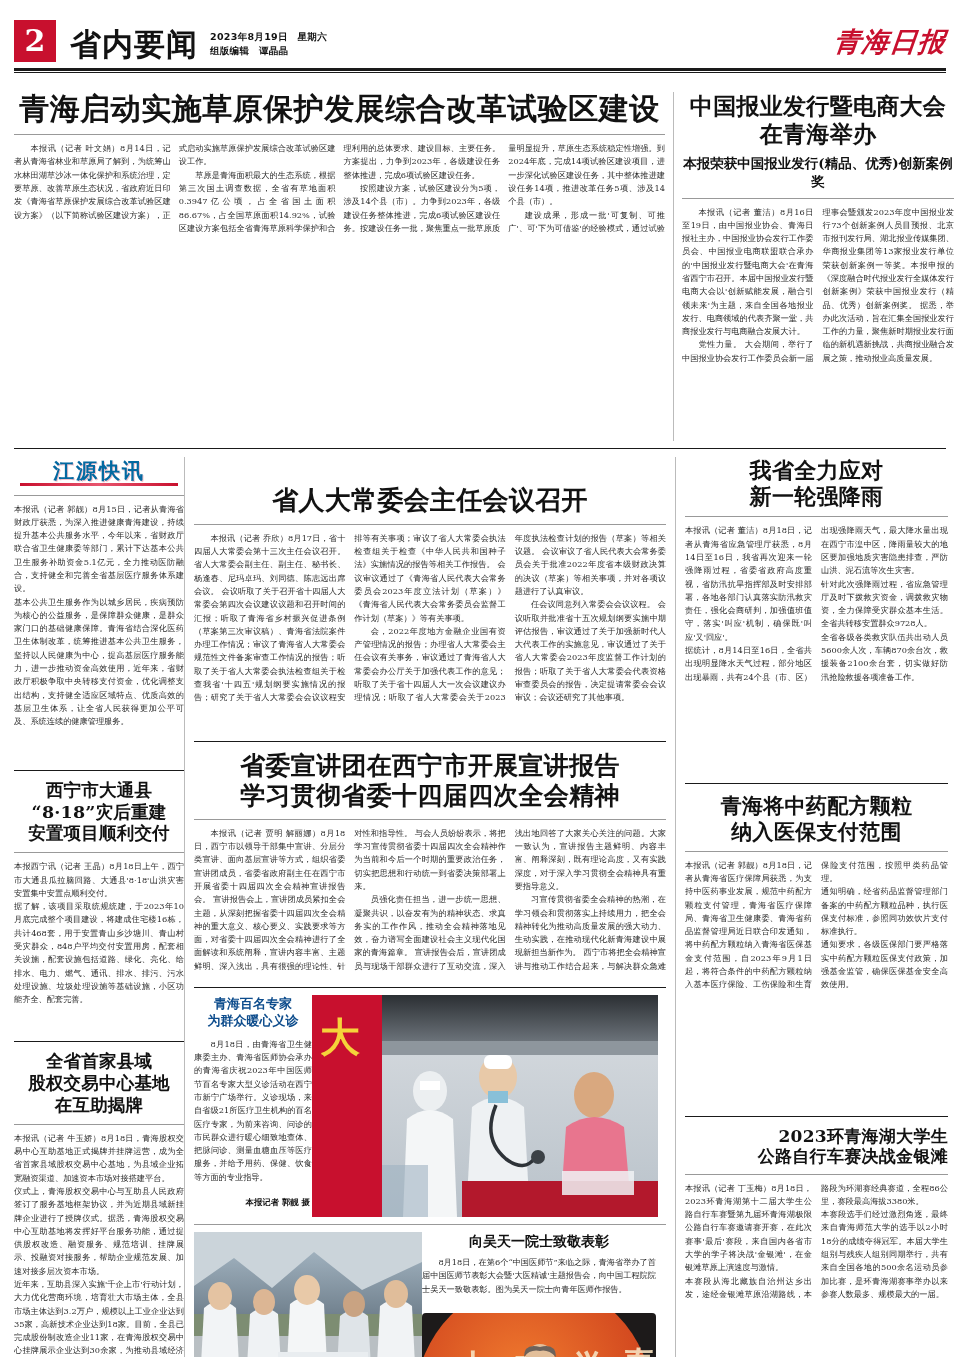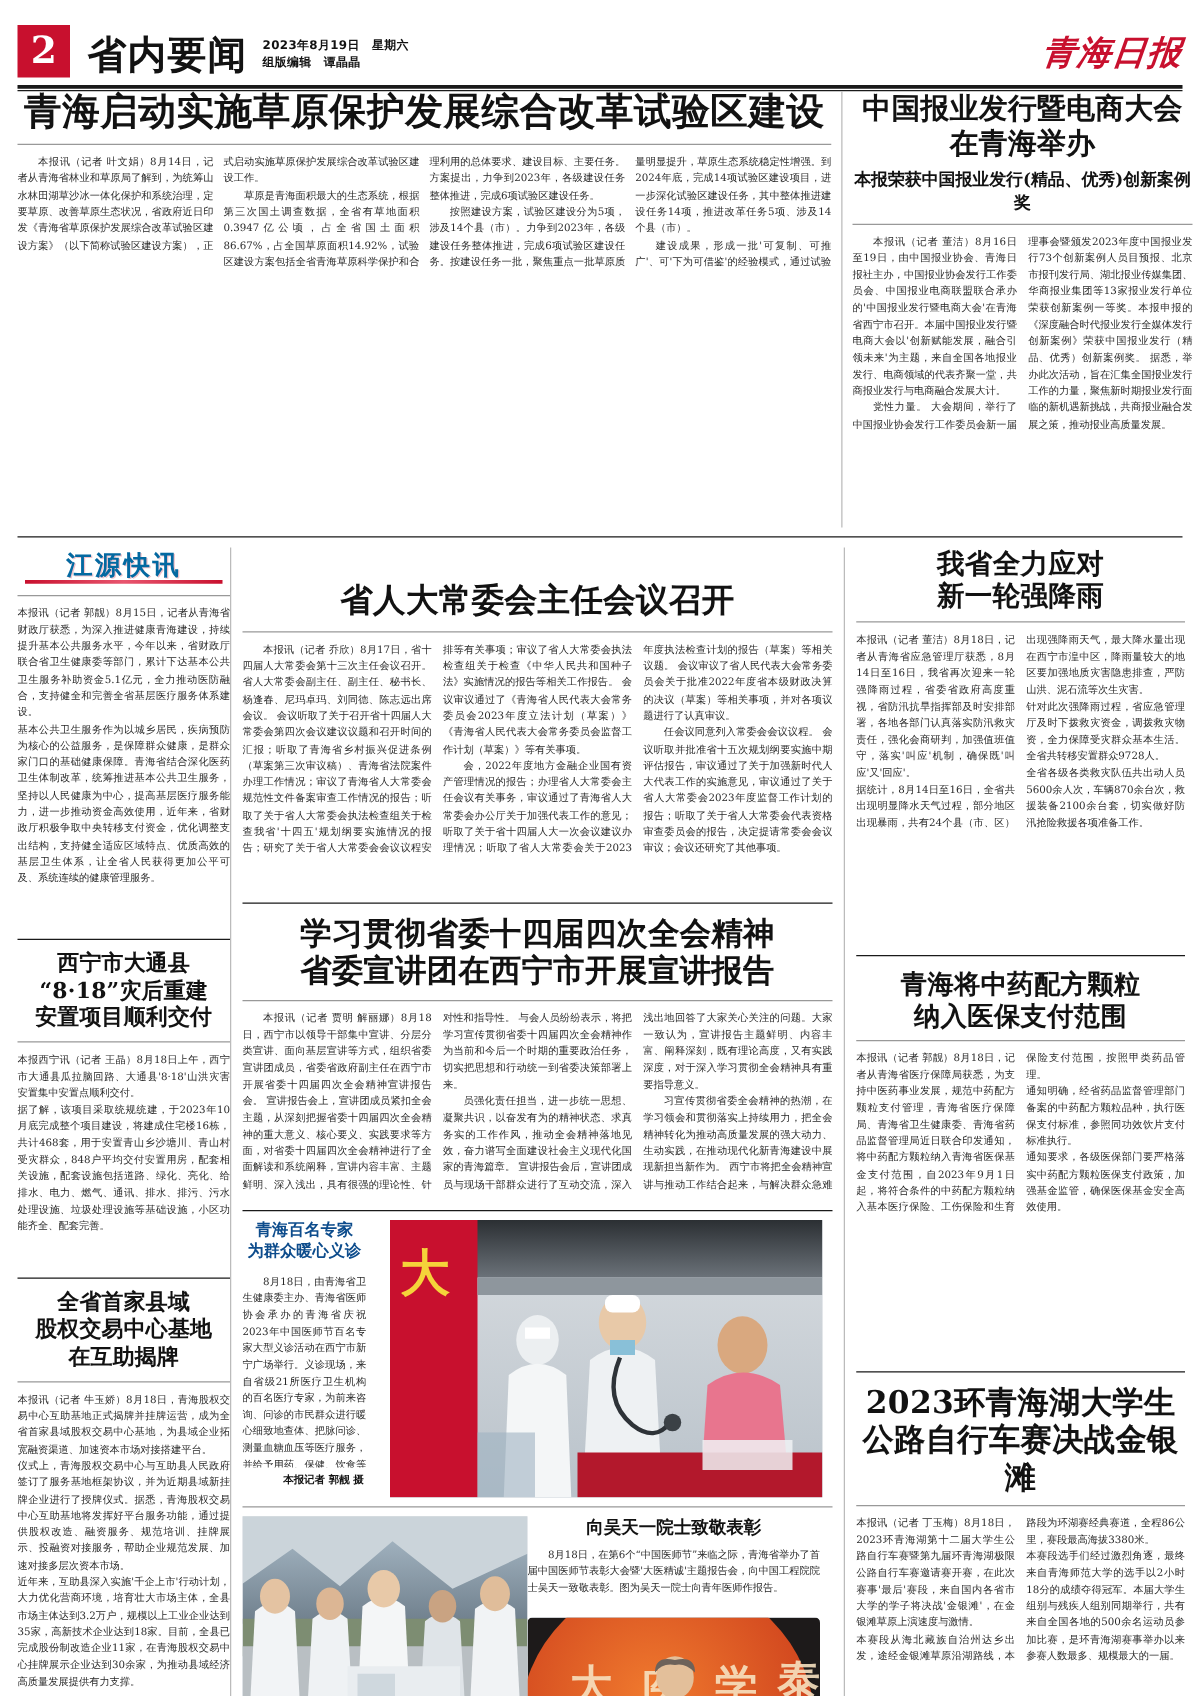--- a/index.html
+++ b/index.html
@@ -110,21 +110,21 @@
     <div class="section-title">省内要闻</div>
     <div class="mast-meta">
       <div>2023年8月19日　星期六</div>
       <div>组版编辑　谭晶晶</div>
     </div>
     <div class="mast-logo">青海日报</div>
   </div>
   <div class="mast-rule"></div>
   <div class="mast-rule2"></div>
 
-  <div style="display:flex;margin-top:0;">
+  <div style="display:flex;margin-top:19px;">
     <div style="width:651px;flex:none;">
       <div class="hl-xl">青海启动实施草原保护发展综合改革试验区建设</div>
       <div class="hrule" style="margin:8px 0 7px;"></div>
       <div class="cols4 body-text" style="height:105px;overflow:hidden;">
         <p class="indent">本报讯（记者 叶文娟）8月14日，记者从青海省林业和草原局了解到，为统筹山水林田湖草沙冰一体化保护和系统治理，定要草原、改善草原生态状况，省政府近日印发《青海省草原保护发展综合改革试验区建设方案》（以下简称试验区建设方案），正式启动实施草原保护发展综合改革试验区建设工作。</p>
         <p class="indent">草原是青海面积最大的生态系统，根据第三次国土调查数据，全省有草地面积0.3947亿公顷，占全省国土面积86.67%，占全国草原面积14.92%，试验区建设方案包括全省青海草原科学保护和合理利用的总体要求、建设目标、主要任务。方案提出，力争到2023年，各级建设任务整体推进，完成6项试验区建设任务。</p>
         <p class="indent">按照建设方案，试验区建设分为5项，涉及14个县（市）。力争到2023年，各级建设任务整体推进，完成6项试验区建设任务。按建设任务一批，聚焦重点一批草原质量明显提升，草原生态系统稳定性增强。到2024年底，完成14项试验区建设项目，进一步深化试验区建设任务，其中整体推进建设任务14项，推进改革任务5项、涉及14个县（市）。</p>
         <p class="indent">建设成果，形成一批'可复制、可推广'、可'下为可借鉴'的经验模式，通过试验区建设，着力破解草原保护发展难题，探索形成一批'有经验、有模式、可复制、可推广'的成果，为推进全国草原保护和修复工作提供借鉴。到2024年底，试验区建设任务全面完成，并作出阶段评估总结。</p>
       </div>
     </div>
@@ -198,40 +198,40 @@
           <p class="indent">会，2022年度地方金融企业国有资产管理情况的报告；办理省人大常委会主任会议有关事务，审议通过了青海省人大常委会办公厅关于加强代表工作的意见；听取了关于省十四届人大一次会议建议办理情况；听取了省人大常委会关于2023年度执法检查计划的报告（草案）等相关议题。
 会议审议了省人民代表大会常务委员会关于批准2022年度省本级财政决算的决议（草案）等相关事项，并对各项议题进行了认真审议。</p>
           <p class="indent">任会议同意列入常委会会议议程。
 会议听取并批准省十五次规划纲要实施中期评估报告，审议通过了关于加强新时代人大代表工作的实施意见，审议通过了关于省人大常委会2023年度监督工作计划的报告；听取了关于省人大常委会代表资格审查委员会的报告，决定提请常委会会议审议；会议还研究了其他事项。</p>
         </div>
       </div>
 
       <div class="hrule-d"></div>
 
       <div>
+        <div class="hl-lg" style="font-size:25px;">省委宣讲团在西宁市开展宣讲报告</div>
         <div class="hl-lg" style="font-size:25px;">学习贯彻省委十四届四次全会精神</div>
-        <div class="hl-lg" style="font-size:25px;">省委宣讲团在西宁市开展宣讲报告</div>
         <div class="hrule" style="margin:8px 0 7px;"></div>
         <div class="cols3 body-text" style="height:152px;overflow:hidden;">
           <p class="indent">本报讯（记者 贾明 解丽娜）8月18日，西宁市以领导干部集中宣讲、分层分类宣讲、面向基层宣讲等方式，组织省委宣讲团成员，省委省政府副主任在西宁市开展省委十四届四次全会精神宣讲报告会。
 宣讲报告会上，宣讲团成员紧扣全会主题，从深刻把握省委十四届四次全会精神的重大意义、核心要义、实践要求等方面，对省委十四届四次全会精神进行了全面解读和系统阐释，宣讲内容丰富、主题鲜明、深入浅出，具有很强的理论性、针对性和指导性。
 与会人员纷纷表示，将把学习宣传贯彻省委十四届四次全会精神作为当前和今后一个时期的重要政治任务，切实把思想和行动统一到省委决策部署上来。</p>
           <p class="indent">员强化责任担当，进一步统一思想、凝聚共识，以奋发有为的精神状态、求真务实的工作作风，推动全会精神落地见效，奋力谱写全面建设社会主义现代化国家的青海篇章。
 宣讲报告会后，宣讲团成员与现场干部群众进行了互动交流，深入浅出地回答了大家关心关注的问题。大家一致认为，宣讲报告主题鲜明、内容丰富、阐释深刻，既有理论高度，又有实践深度，对于深入学习贯彻全会精神具有重要指导意义。</p>
           <p class="indent">习宣传贯彻省委全会精神的热潮，在学习领会和贯彻落实上持续用力，把全会精神转化为推动高质量发展的强大动力、生动实践，在推动现代化新青海建设中展现新担当新作为。
 西宁市将把全会精神宣讲与推动工作结合起来，与解决群众急难愁盼问题结合起来，以实际行动检验学习贯彻成效，推动全会精神在基层落地生根、开花结果。</p>
         </div>
       </div>
 
       <div class="hrule-d" style="margin:8px 0 7px;"></div>
 
       <div>
 
         <div style="display:flex;height:222px;">
-          <div style="width:118px;flex:none;padding-right:19px;">
+          <div style="width:118px;flex:none;padding-right:0;">
             <div class="blue-hd" style="white-space:pre-line;font-size:13px;">青海百名专家
 为群众暖心义诊</div>
             <div class="body-text indent" style="margin-top:8px;height:155px;overflow:hidden;">8月18日，由青海省卫生健康委主办、青海省医师协会承办的青海省庆祝2023年中国医师节百名专家大型义诊活动在西宁市新宁广场举行。义诊现场，来自省级21所医疗卫生机构的百名医疗专家，为前来咨询、问诊的市民群众进行暖心细致地查体、把脉问诊、测量血糖血压等医疗服务，并给予用药、保健、饮食等方面的专业指导。</div>
             <div class="credit" style="text-align:right;padding-right:2px;">本报记者 郭靓 摄</div>
           </div>
 
           <div class="photo" style="width:346px;height:222px;">
             <svg width="346" height="222" viewBox="0 0 346 222" preserveAspectRatio="none">
               <defs>
                 <linearGradient id="tent" x1="0" y1="0" x2="0" y2="1">
@@ -370,21 +370,21 @@
 纳入医保支付范围</div>
         <div class="hrule" style="margin:7px 0;"></div>
         <div class="cols2 body-text" style="height:248px;overflow:hidden;white-space:pre-line;">本报讯（记者 郭靓）8月18日，记者从青海省医疗保障局获悉，为支持中医药事业发展，规范中药配方颗粒支付管理，青海省医疗保障局、青海省卫生健康委、青海省药品监督管理局近日联合印发通知，将中药配方颗粒纳入青海省医保基金支付范围，自2023年9月1日起，将符合条件的中药配方颗粒纳入基本医疗保险、工伤保险和生育保险支付范围，按照甲类药品管理。
 通知明确，经省药品监督管理部门备案的中药配方颗粒品种，执行医保支付标准，参照同功效饮片支付标准执行。
 通知要求，各级医保部门要严格落实中药配方颗粒医保支付政策，加强基金监管，确保医保基金安全高效使用。</div>
       </div>
 
       <div class="hrule-d"></div>
 
       <div>
-        <div class="hl-lg" style="white-space:pre-line;font-size:25px;">2023环青海湖大学生
+        <div class="hl-lg" style="white-space:pre-line;font-size:17px;text-align:right;">2023环青海湖大学生
 公路自行车赛决战金银滩</div>
         <div class="hrule" style="margin:7px 0;"></div>
         <div class="cols2 body-text" style="height:212px;overflow:hidden;white-space:pre-line;">本报讯（记者 丁玉梅）8月18日，2023环青海湖第十二届大学生公路自行车赛暨第九届环青海湖极限公路自行车赛邀请赛开赛，在此次赛事'最后'赛段，来自国内各省市大学的学子将决战'金银滩'，在金银滩草原上演速度与激情。
 本赛段从海北藏族自治州达乡出发，途经金银滩草原沿湖路线，本路段为环湖赛经典赛道，全程86公里，赛段最高海拔3380米。
 本赛段选手们经过激烈角逐，最终来自青海师范大学的选手以2小时18分的成绩夺得冠军。本届大学生组别与残疾人组别同期举行，共有来自全国各地的500余名运动员参加比赛，是环青海湖赛事举办以来参赛人数最多、规模最大的一届。</div>
       </div>
 
     </div>
   </div>
 </div>

